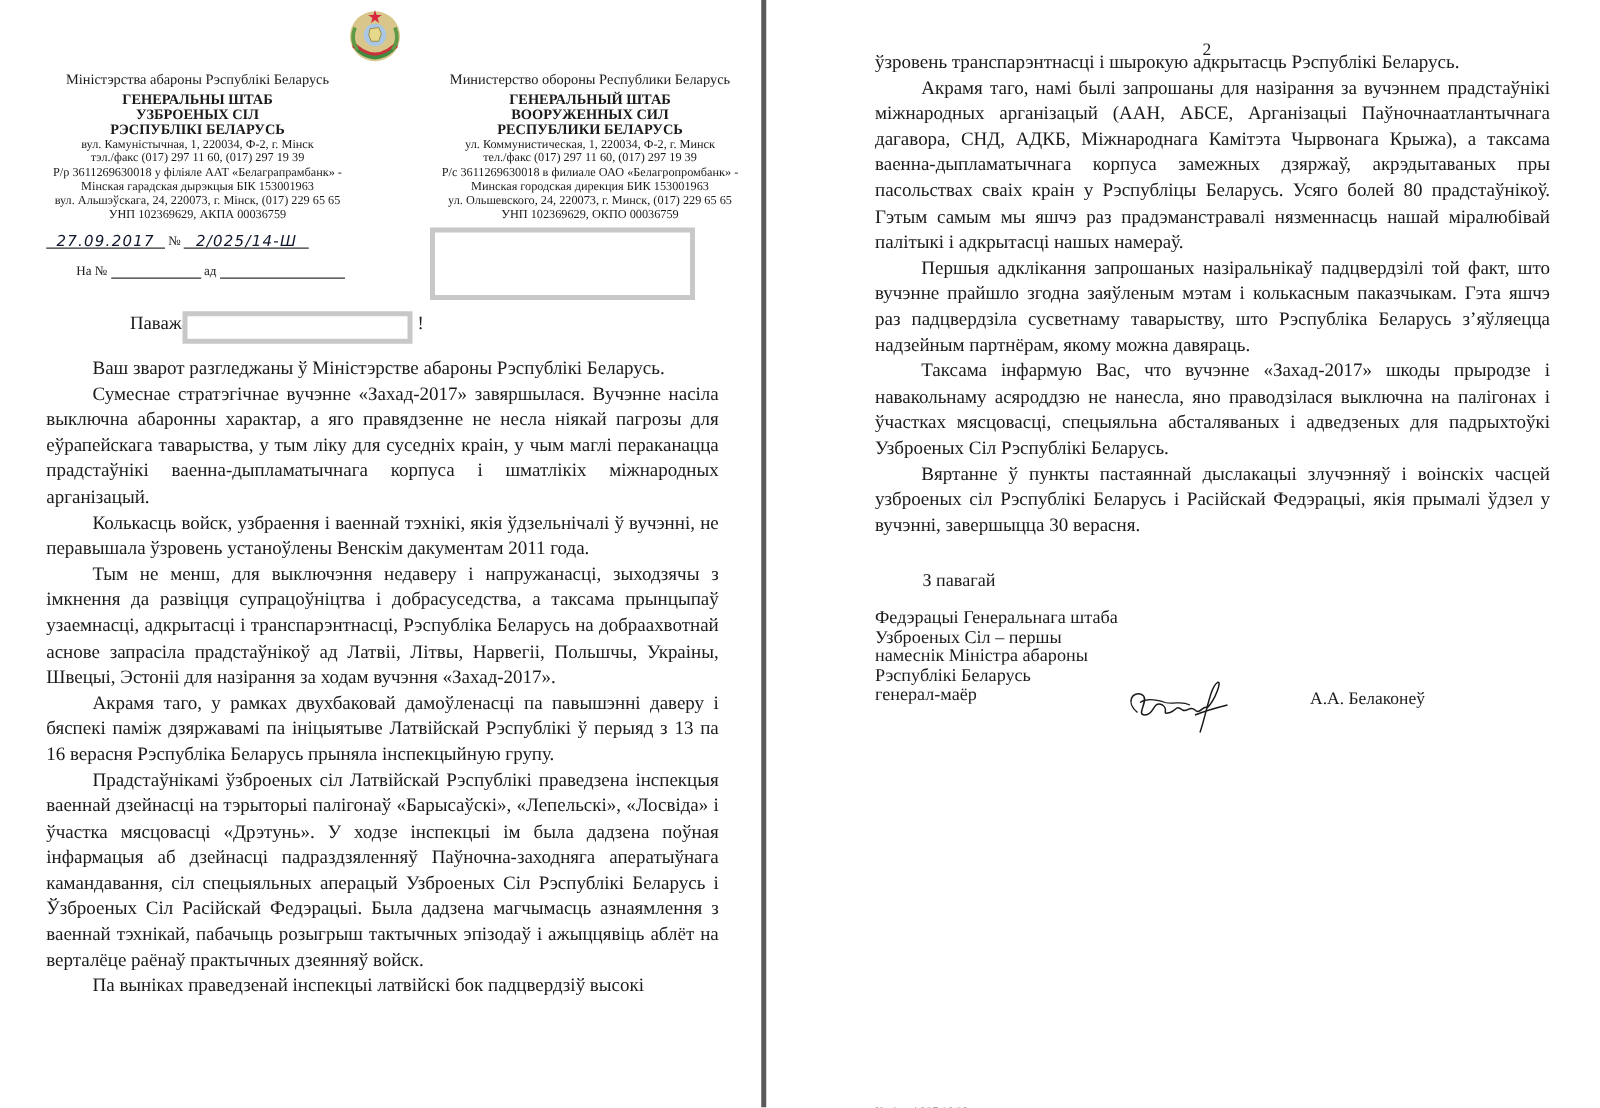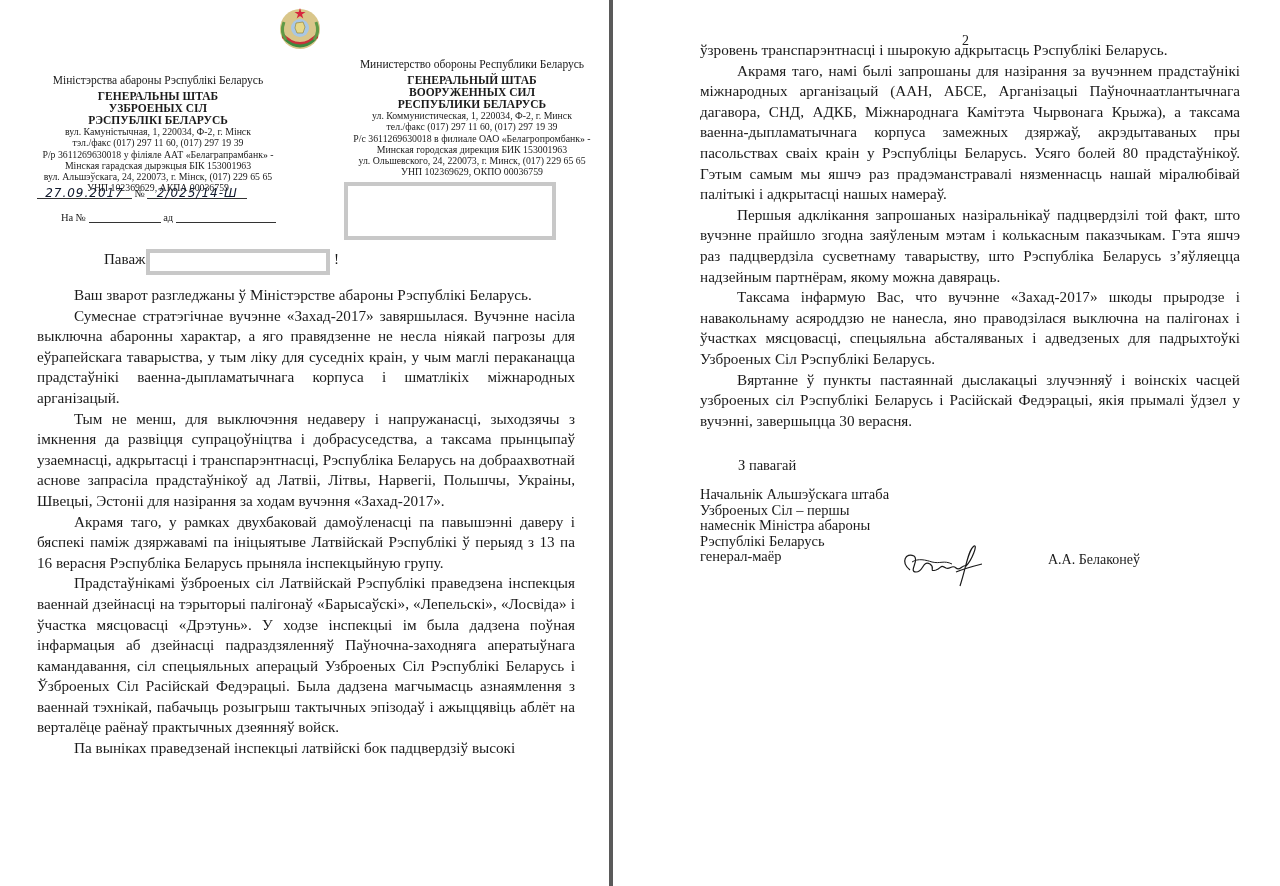--- a/index.html
+++ b/index.html
@@ -9,21 +9,21 @@
   #page1 { left:0; width:610px; }
   #page2 { left:616px; width:664px; }
   .divider { position:absolute; left:609px; top:0; width:4px; height:886px; background:#5a5a5a; }
 
   
   .emblem { position:absolute; left:276px; top:4px; width:48px; height:48px; }
   .lh { position:absolute; text-align:center; line-height:11.5px; font-size:10.5px; }
   .lh .ministry { font-size:11.5px; margin-bottom:3px; display:block; line-height:13px; }
   .lh .staff { font-weight:bold; font-size:11.5px; display:block; line-height:12px; }
   .lh .addr { font-size:9.8px; display:block; line-height:11.3px; }
-  #lh-by { left:28px; top:74px; width:260px; }
+  #lh-by { left:28px; top:58px; width:260px; }
   #lh-ru { left:338px; top:58px; width:268px; }
 
   .regline { position:absolute; left:37px; font-size:10.5px; white-space:nowrap; }
   .regline .fill { display:inline-block; border-bottom:1px solid #333; height:12px; vertical-align:bottom;
                    font-family:"DejaVu Sans", sans-serif; font-style:italic; color:#0f172a; font-size:12px;
                    letter-spacing:1px; text-align:center; }
   #reg1 { top:186px; }
   #reg2 { top:210px;margin-left:24px; }
 
   .redact { position:absolute; border:4px solid #c8c8c8; background:#fff; box-sizing:border-box; }
@@ -103,20 +103,21 @@
 
   <div class="redact" id="addressee-box"></div>
 
   <span class="salutation">Паважаная</span>
   <div class="redact" id="salute-box"></div>
   <span class="excl">!</span>
 
   <div class="body-text" id="p1text">
     <p>Ваш зварот разгледжаны ў Міністэрстве абароны Рэспублікі Беларусь.</p>
     <p>Сумеснае стратэгічнае вучэнне «Захад-2017» завяршылася. Вучэнне насіла выключна абаронны характар, а яго правядзенне не несла ніякай пагрозы для еўрапейскага таварыства, у тым ліку для суседніх краін, у чым маглі пераканацца прадстаўнікі ваенна-дыпламатычнага корпуса і шматлікіх міжнародных арганізацый.</p>
+    <p>Колькасць войск, узбраення і ваеннай тэхнікі, якія ўдзельнічалі ў вучэнні, не перавышала ўзровень устаноўлены Венскім дакументам 2011 года.</p>
     <p>Тым не менш, для выключэння недаверу і напружанасці, зыходзячы з імкнення да развіцця супрацоўніцтва і добрасуседства, а таксама прынцыпаў узаемнасці, адкрытасці і транспарэнтнасці, Рэспубліка Беларусь на добраахвотнай аснове запрасіла прадстаўнікоў ад Латвіі, Літвы, Нарвегіі, Польшчы, Украіны, Швецыі, Эстоніі для назірання за ходам вучэння «Захад-2017».</p>
     <p>Акрамя таго, у рамках двухбаковай дамоўленасці па павышэнні даверу і бяспекі паміж дзяржавамі па ініцыятыве Латвійскай Рэспублікі ў перыяд з 13 па 16 верасня Рэспубліка Беларусь прыняла інспекцыйную групу.</p>
     <p>Прадстаўнікамі ўзброеных сіл Латвійскай Рэспублікі праведзена інспекцыя ваеннай дзейнасці на тэрыторыі палігонаў «Барысаўскі», «Лепельскі», «Лосвіда» і ўчастка мясцовасці «Дрэтунь». У ходзе інспекцыі ім была дадзена поўная інфармацыя аб дзейнасці падраздзяленняў Паўночна-заходняга аператыўнага камандавання, сіл спецыяльных аперацый Узброеных Сіл Рэспублікі Беларусь і Ўзброеных Сіл Расійскай Федэрацыі. Была дадзена магчымасць азнаямлення з ваеннай тэхнікай, пабачыць розыгрыш тактычных эпізодаў і ажыццявіць аблёт на верталёце раёнаў практычных дзеянняў войск.</p>
     <p>Па выніках праведзенай інспекцыі латвійскі бок падцвердзіў высокі</p>
   </div>
 </div>
 
 <div class="divider"></div>
 
 <div class="page" id="page2"></div>
@@ -127,21 +128,21 @@
   <p class="nolead">ўзровень транспарэнтнасці і шырокую адкрытасць Рэспублікі Беларусь.</p>
   <p>Акрамя таго, намі былі запрошаны для назірання за вучэннем прадстаўнікі міжнародных арганізацый (ААН, АБСЕ, Арганізацыі Паўночнаатлантычнага дагавора, СНД, АДКБ, Міжнароднага Камітэта Чырвонага Крыжа), а таксама ваенна-дыпламатычнага корпуса замежных дзяржаў, акрэдытаваных пры пасольствах сваіх краін у Рэспубліцы Беларусь. Усяго болей 80 прадстаўнікоў. Гэтым самым мы яшчэ раз прадэманстравалі нязменнасць нашай міралюбівай палітыкі і адкрытасці нашых намераў.</p>
   <p>Першыя адклікання запрошаных назіральнікаў падцвердзілі той факт, што вучэнне прайшло згодна заяўленым мэтам і колькасным паказчыкам. Гэта яшчэ раз падцвердзіла сусветнаму таварыству, што Рэспубліка Беларусь з’яўляецца надзейным партнёрам, якому можна давяраць.</p>
   <p>Таксама інфармую Вас, что вучэнне «Захад-2017» шкоды прыродзе і навакольнаму асяроддзю не нанесла, яно праводзілася выключна на палігонах і ўчастках мясцовасці, спецыяльна абсталяваных і адведзеных для падрыхтоўкі Узброеных Сіл Рэспублікі Беларусь.</p>
   <p>Вяртанне ў пункты пастаяннай дыслакацыі злучэнняў і воінскіх часцей узброеных сіл Рэспублікі Беларусь і Расійскай Федэрацыі, якія прымалі ўдзел у вучэнні, завершыцца 30 верасня.</p>
 </div>
 
 <span class="regards">З павагай</span>
 
 <div class="signer">
-  <span>Начальнік Альшэўскага штаба</span>
+  <span>Федэрацыі Генеральнага штаба</span>
   <span>Узброеных Сіл – першы</span>
   <span>намеснік Міністра абароны</span>
   <span>Рэспублікі Беларусь</span>
   <span>генерал-маёр</span>
 </div>
 
 <svg class="signature" viewBox="0 0 92 48">
   <path d="M14 30 C4 22 10 12 18 16 C24 20 12 32 20 32 C28 32 26 20 34 24 C40 28 32 32 40 30 C46 28 44 24 50 28 C54 30 56 24 60 28 C64 32 66 24 70 26 C76 20 82 4 78 6 C72 10 70 28 64 46 M60 32 C70 28 78 26 86 24" stroke="#1a1a1a" stroke-width="1.2" fill="none"></path>
   <path d="M16 22 C22 18 30 20 36 22 C44 24 48 20 56 24" stroke="#1a1a1a" stroke-width="1" fill="none"></path>
 </svg>

